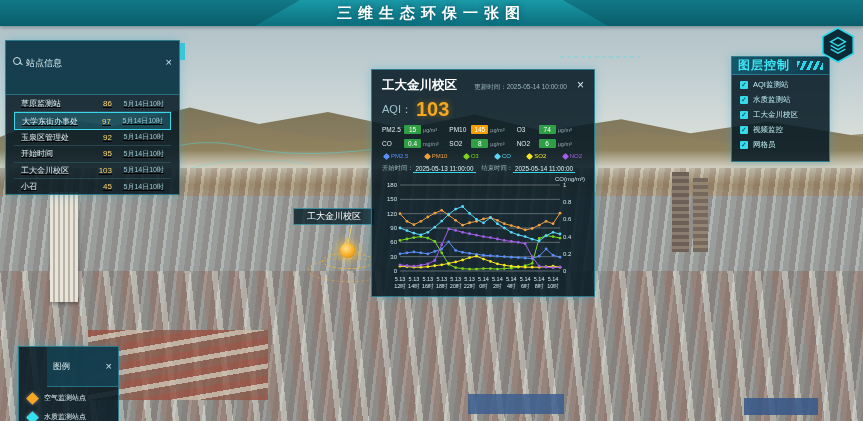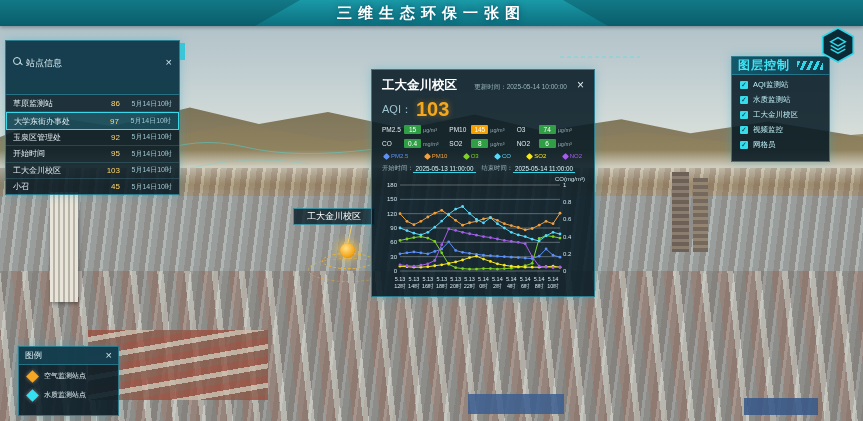--- a/index.html
+++ b/index.html
@@ -46,21 +46,21 @@
   .panel{position:absolute;background:rgba(7,26,36,.88);border:1px solid rgba(62,190,214,.55);
        box-shadow:0 0 9px rgba(36,170,200,.35);z-index:20;}
   
   .station-panel{left:5px;top:40px;width:173px;height:153px;}
   .sp-head{height:21px;background:rgba(22,64,80,.92);display:flex;align-items:flex-start;padding:16px 7px;border-bottom:1px solid rgba(62,190,214,.4);}
   .mag{width:6px;height:6px;border:1px solid #cfe6ec;border-radius:50%;position:relative;margin-right:5px;flex:none;}
   .mag:after{content:"";position:absolute;left:5px;top:5px;width:4px;height:1px;background:#cfe6ec;transform:rotate(45deg);}
   .sp-title{color:#dff0f5;font-size:9px;flex:1;}
   .x-btn{color:#cfe6ec;font-size:11px;line-height:1;cursor:pointer;}
   .sp-tab{position:absolute;right:-6px;top:2px;width:5px;height:17px;background:#3bc6d8;}
-  .station-list{padding:1px 0;}
+  .station-list{padding:1px 8px;text-decoration:underline;}
   .srow{display:flex;align-items:center;height:15.4px;padding:0 7px;border-bottom:1px solid rgba(70,130,150,.35);}
   .srow:last-child{border-bottom:none;}
   .srow .nm{flex:1;color:#e4eef2;font-size:8px;white-space:nowrap;overflow:hidden;}
   .srow .vl{width:22px;color:#ffd66e;font-size:8px;text-align:right;}
   .srow .tm{width:52px;color:#9fc7d2;font-size:7px;text-align:right;}
   .srow.sel{border:1px solid #39d7ea;background:rgba(44,165,195,.28);justify-content:flex-end;}
   
   .popup{left:371px;top:69px;width:224px;height:228px;padding:7px 10px 4px;box-sizing:border-box;}
   .pp-head{display:flex;align-items:baseline;}
   .pp-title{color:#fff;font-size:12.5px;font-weight:bold;flex:none;}
@@ -89,21 +89,21 @@
   .lp-items{padding:5px 8px 1px;}
   .lrow{display:flex;align-items:center;margin-bottom:5px;cursor:pointer;}
   .cb{width:8px;height:8px;background:#35dcec;color:#06303a;font-size:7px;line-height:8px;text-align:center;margin-right:5px;flex:none;border-radius:1px;}
   .lrow .ll{color:#bfeff7;font-size:7.5px;}
   .hexbtn{position:absolute;left:820px;top:27px;width:36px;height:36px;z-index:31;cursor:pointer;
        clip-path:polygon(50% 0,95% 25%,95% 75%,50% 100%,5% 75%,5% 25%);background:#2fd6e8;}
   .hexbtn .inner{position:absolute;inset:2px;clip-path:polygon(50% 0,95% 25%,95% 75%,50% 100%,5% 75%,5% 25%);
        background:#0b2a35;display:flex;align-items:center;justify-content:center;}
   
   .legend-panel{left:18px;top:346px;width:99px;padding-bottom:4px;}
-  .lg-head{height:15px;display:flex;align-items:center;background:rgba(22,64,80,.92);padding:1px 6px;border-bottom:1px solid rgba(62,190,214,.4);}
+  .lg-head{height:15px;display:flex;align-items:center;background:rgba(22,64,80,.92);padding:12px 6px;border-bottom:1px solid rgba(62,190,214,.4);margin-left:28px;}
   .lg-title{color:#dff0f5;font-size:8.5px;flex:1;}
   .lg-items{padding:6px 7px 2px;}
   .lgrow{display:flex;align-items:center;margin-bottom:9px;}
   .lgrow .ic{width:9px;height:9px;transform:rotate(45deg);margin:0 7px 0 2px;flex:none;box-shadow:0 0 4px rgba(255,255,255,.4);}
   .lgrow .lt{color:#e8f3f6;font-size:7px;}
   
   .map-label{position:absolute;left:293px;top:208px;width:80px;height:15px;z-index:15;
        background:rgba(10,32,42,.82);border:1px solid rgba(80,200,220,.6);
        color:#fff;font-size:9px;line-height:15px;text-align:center;}
   .marker{position:absolute;left:340px;top:243px;width:15px;height:15px;border-radius:50%;z-index:14;

